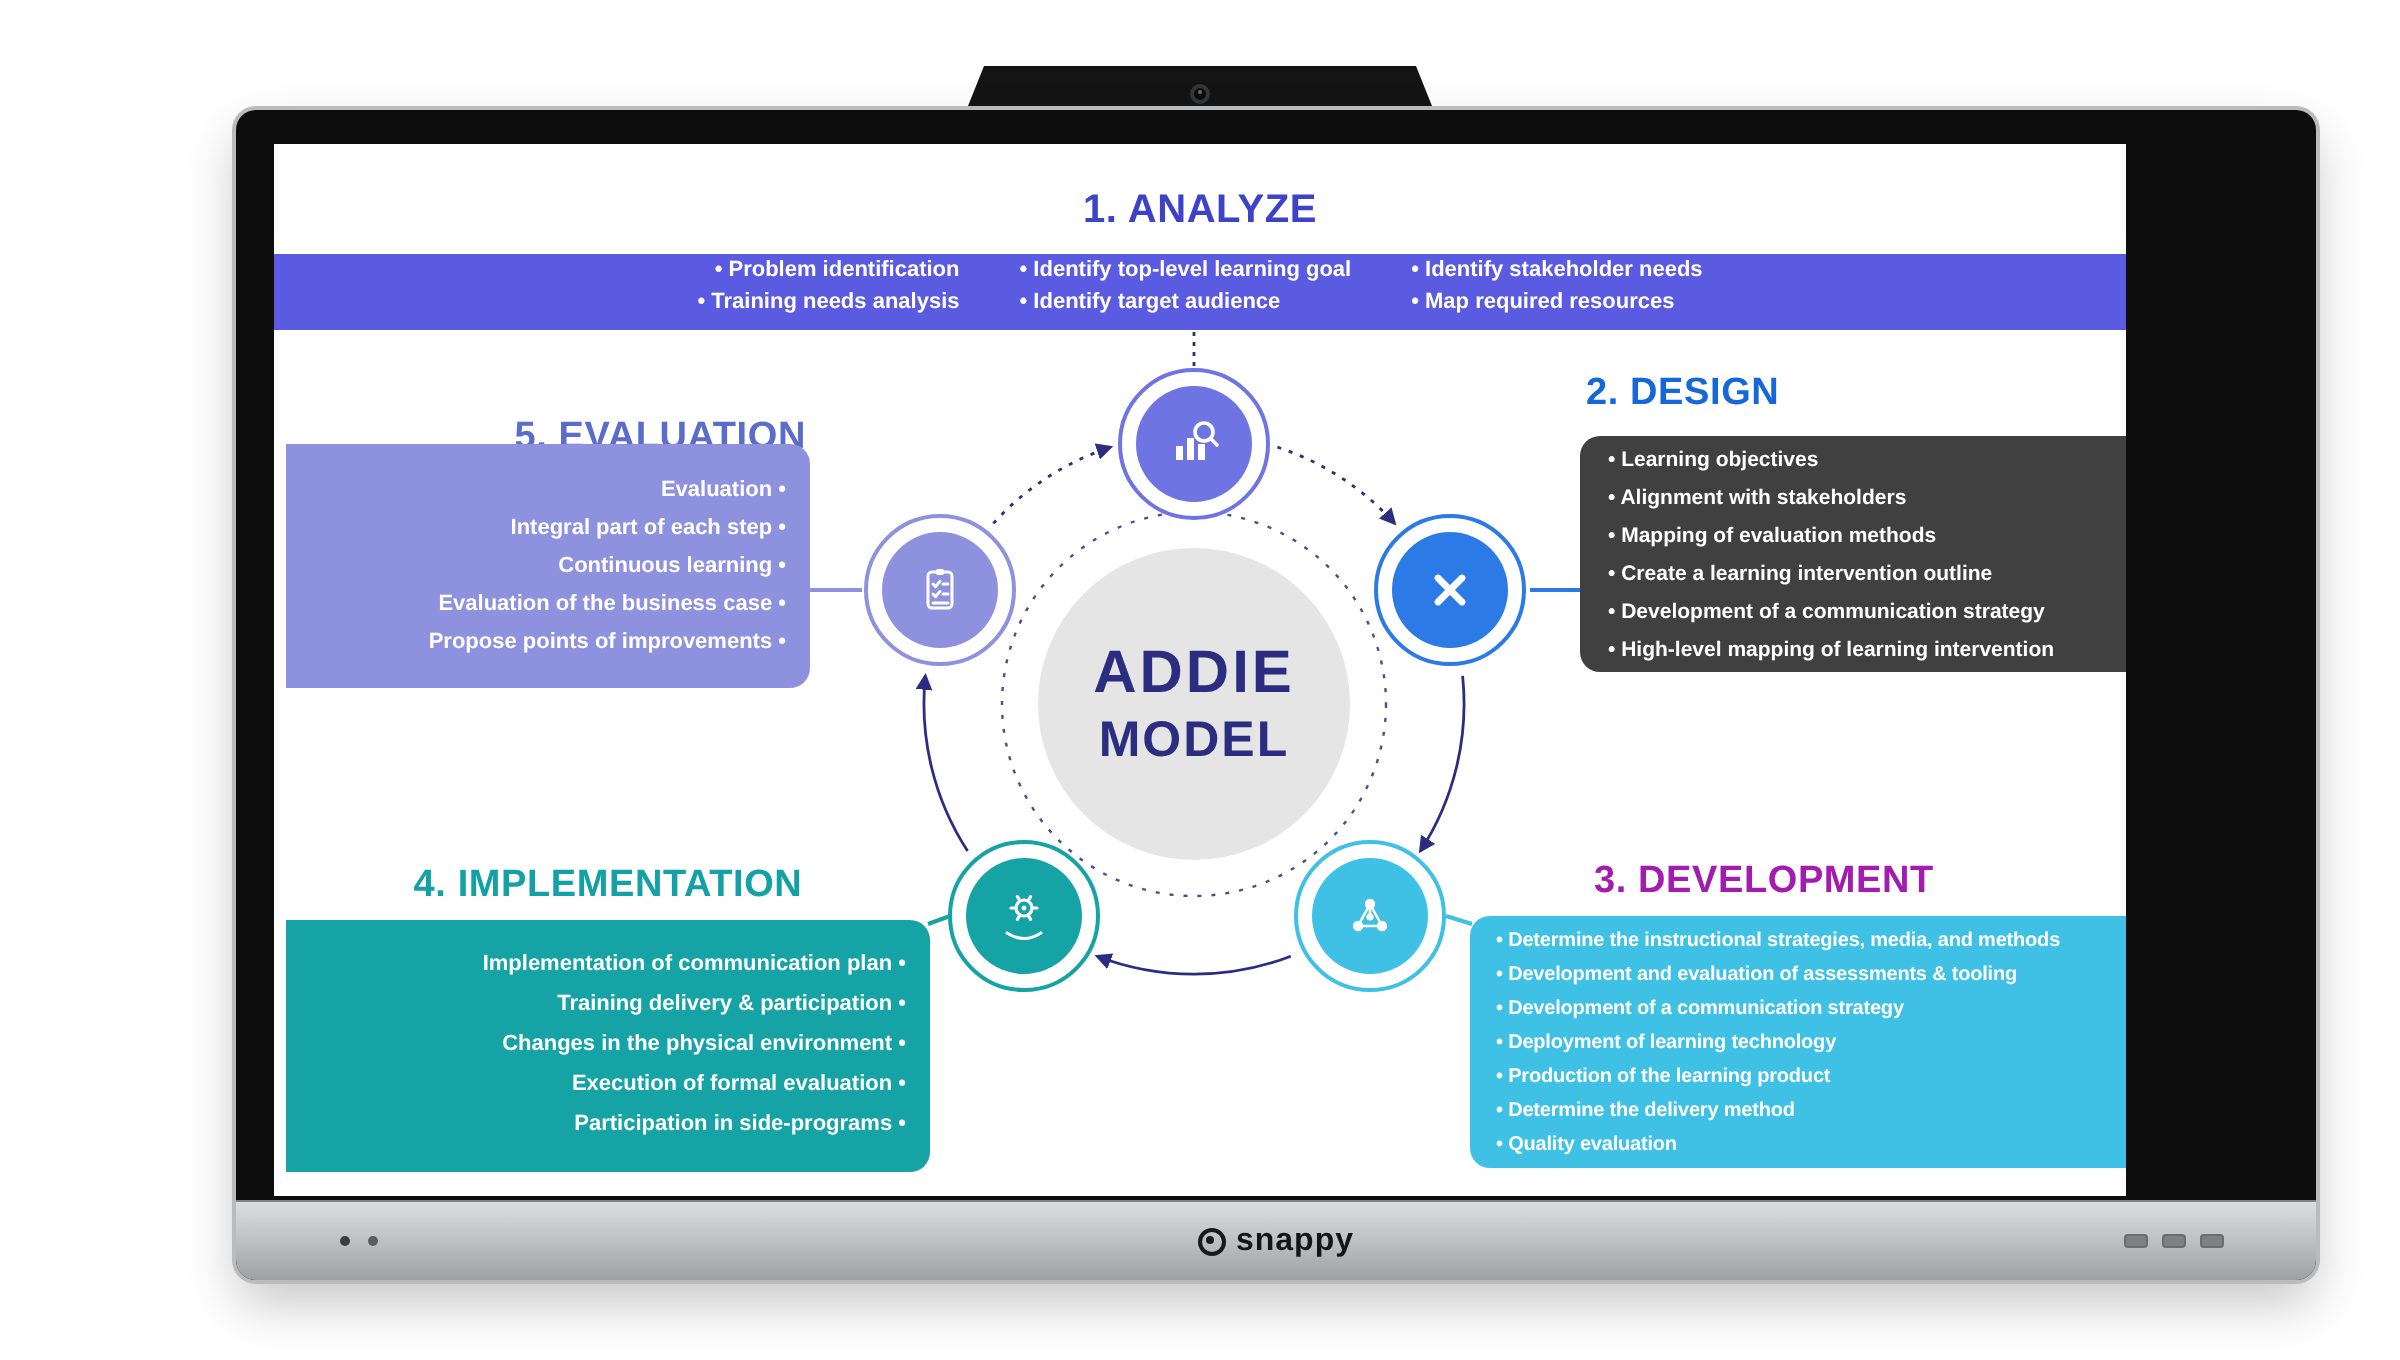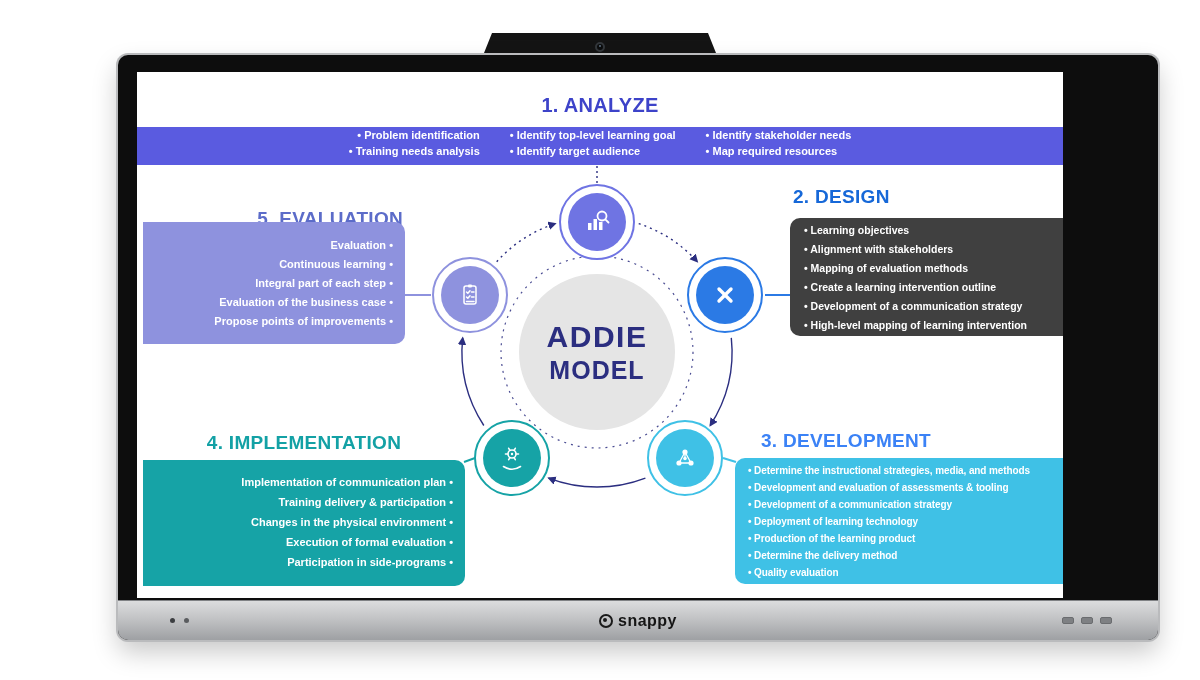--- a/index.html
+++ b/index.html
@@ -49,21 +49,21 @@
   .analyze-banner li { color:#fff; font-weight:bold; font-size:11px; line-height:16px; white-space:nowrap; }
   .analyze-banner li::before { content:"• "; }
   .col-right li { text-align:right; }
 
   .evaluation-title { top:116px; left:6px; width:260px; text-align:right; color:#5c6cc9;margin-top:20px; }
   .evaluation-box { top:150px; left:6px; width:262px; height:122px; background:#8e92de;
     border-radius:0 10px 10px 0; padding:14px 12px 0 8px; }
   .design-title { top:114px; left:656px; color:#1668d8; }
   .design-box { top:146px; left:653px; width:273px; height:118px; background:#404040;
     border-radius:10px 0 0 10px; padding:3px 4px 0 14px; }
-  .development-title { top:358px; left:624px; color:#3b82f6; }
+  .development-title { top:358px; left:660px; color:#a21caf; }
   .development-box { top:386px; left:598px; width:328px; height:126px; background:#3fc1e6;
     border-radius:10px 0 0 10px; padding:4px 2px 0 13px; }
   .implementation-title { top:360px; left:6px; width:322px; text-align:center; color:#13a1a5; }
   .implementation-box { top:388px; left:6px; width:322px; height:126px; background:#16a3a6;
     border-radius:0 10px 10px 0; padding:12px 12px 0 8px; }
 
   .box ul { list-style:none; }
   .box li { color:#fff; font-weight:bold; white-space:nowrap; }
   .box-l li::before { content:"• "; }
   .box-r { text-align:right; }
@@ -140,22 +140,22 @@
         <ul>
             <li>Identify stakeholder needs</li>
             <li>Map required resources</li>
           </ul>
       </div>
 
       <div class="abs sec-title evaluation-title">5. EVALUATION</div>
       <div class="abs box box-r evaluation-box">
         <ul>
             <li>Evaluation</li>
+            <li>Integral part of each step</li>
             <li>Continuous learning</li>
-            <li>Integral part of each step</li>
             <li>Evaluation of the business case</li>
             <li>Propose points of improvements</li>
           </ul>
       </div>
 
       <div class="abs sec-title design-title">2. DESIGN</div>
       <div class="abs box box-l design-box">
         <ul>
             <li>Learning objectives</li>
             <li>Alignment with stakeholders</li>

